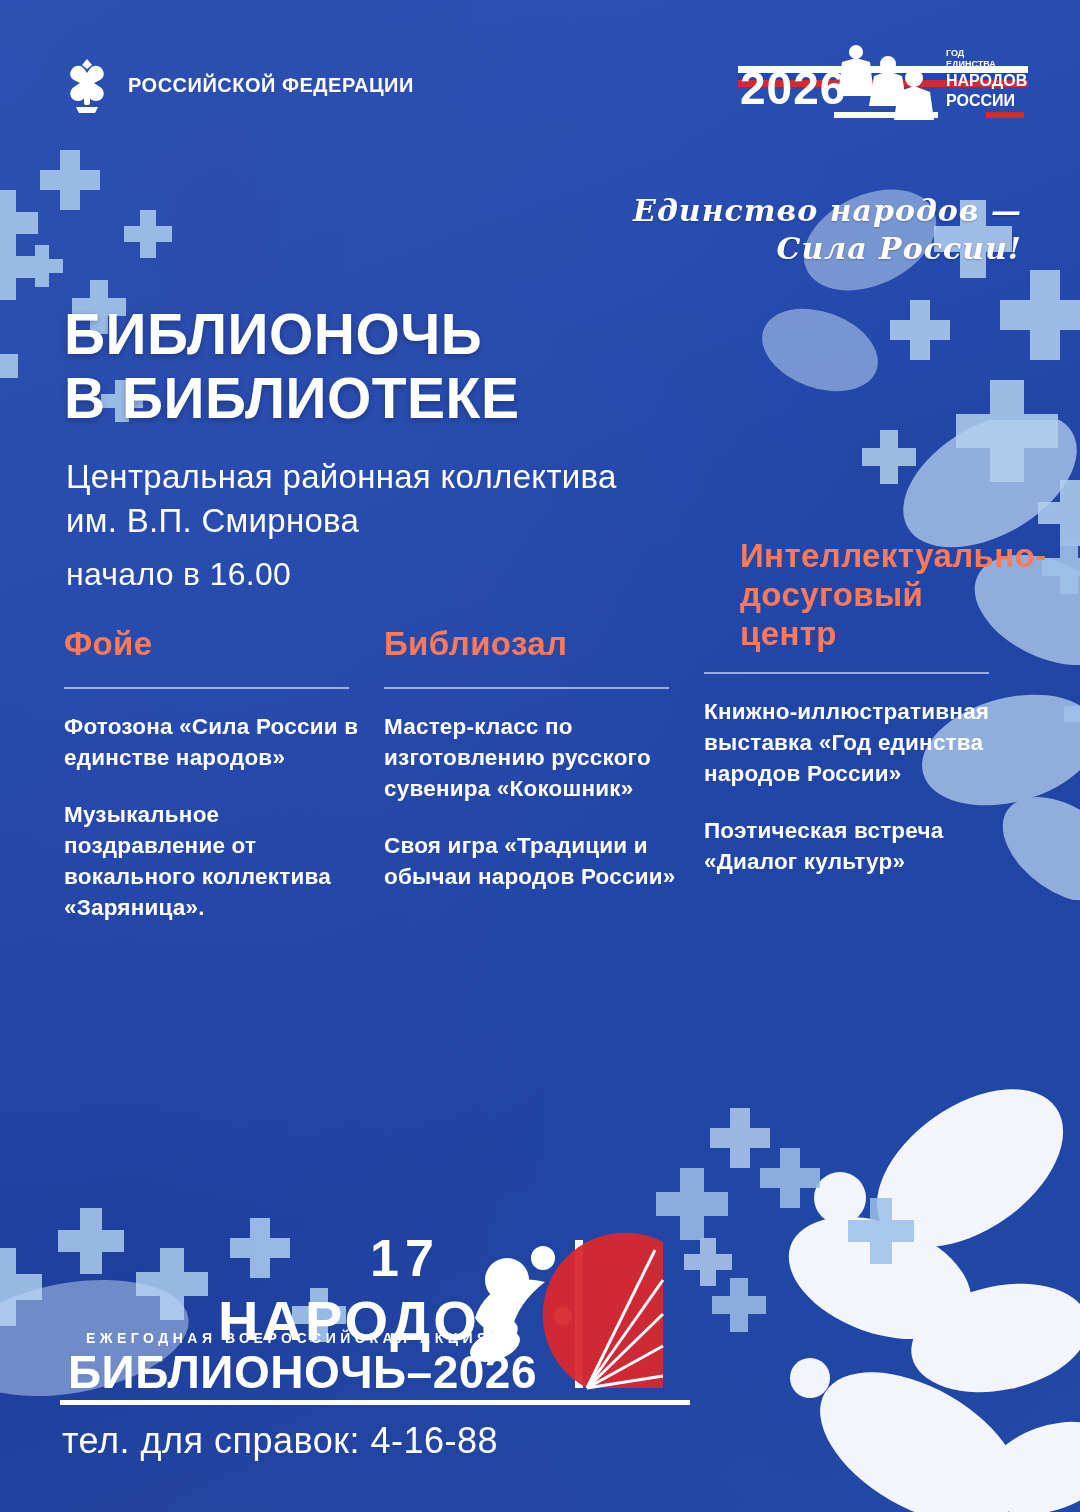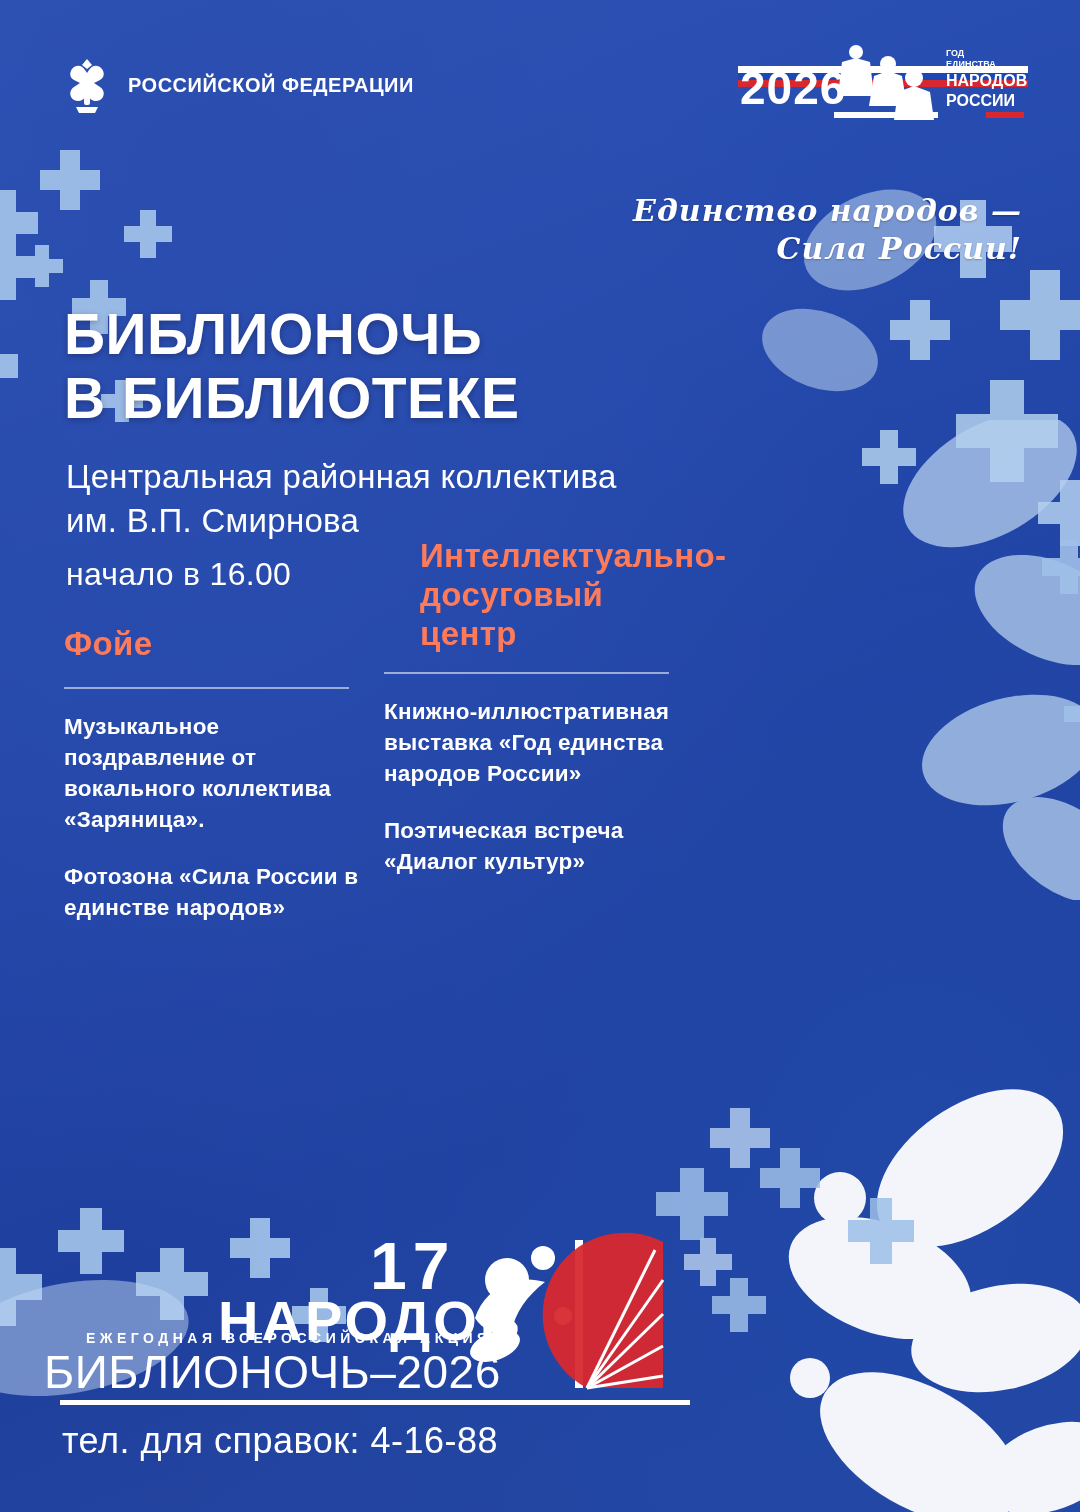--- a/index.html
+++ b/index.html
@@ -59,32 +59,32 @@
   }
   .col.c3 .col-head{margin-top:-88px;margin-left:36px;}
   .col-rule{height:2px;background:rgba(255,255,255,.55);margin:18px 0 22px 0;width:285px;}
   .col.c3 .col-rule{margin-top:18px;}
   .item{
     color:#ffffff;font-weight:bold;font-size:22.5px;line-height:1.38;margin-bottom:26px;
     letter-spacing:.2px;
   }
   .date-num{
     position:absolute;left:370px;top:1228px;color:#ffffff;font-weight:bold;
-    font-size:66px;letter-spacing:6px;text-align:center;
+    font-size:52px;letter-spacing:6px;text-align:center;
   }
   .date-month{
     position:absolute;left:218px;top:1288px;color:#ffffff;font-weight:bold;
     font-size:56px;letter-spacing:3px;
   }
   .annual{
     position:absolute;left:62px;top:1330px;color:#ffffff;font-weight:bold;font-size:14px;
     letter-spacing:4.5px;text-transform:uppercase;margin-left:24px;
   }
   .biblio26{
-    position:absolute;left:44px;top:1345px;color:#ffffff;font-weight:normal;
+    position:absolute;left:68px;top:1345px;color:#ffffff;font-weight:bold;
     font-size:46px;letter-spacing:.5px;
   }
   .baseline{
     position:absolute;left:60px;top:1400px;width:630px;height:5px;background:#ffffff;
   }
   .phone{
     position:absolute;left:62px;top:1420px;color:#ffffff;font-size:36px;font-weight:normal;
     letter-spacing:.5px;
   }
   .fan{position:absolute;left:455px;top:1228px;width:255px;height:180px;}
@@ -240,24 +240,30 @@
     <div>им. В.П. Смирнова</div>
   </div>
 
   <div class="start">начало в 16.00</div>
 
   <div class="cols">
 
     <div class="col c1">
       <div class="col-head">Фойе</div>
       <div class="col-rule"></div>
+      <div class="item">Фотозона «Сила России в единстве народов»</div>
       <div class="item">Музыкальное поздравление от вокального коллектива «Заряница».</div>
-      <div class="item">Фотозона «Сила России в единстве народов»</div>
     </div>
 
+    <div class="col c2">
+      <div class="col-head">Библиозал</div>
+      <div class="col-rule"></div>
+      <div class="item">Мастер-класс по изготовлению русского сувенира «Кокошник»</div>
+      <div class="item">Своя игра «Традиции и обычаи народов России»</div>
+    </div>
 
     <div class="col c3">
       <div class="col-head">Интеллектуально-досуговый центр</div>
       <div class="col-rule"></div>
       <div class="item">Книжно-иллюстративная выставка «Год единства народов России»</div>
       <div class="item">Поэтическая встреча «Диалог культур»</div>
     </div>
 
   </div>
 

